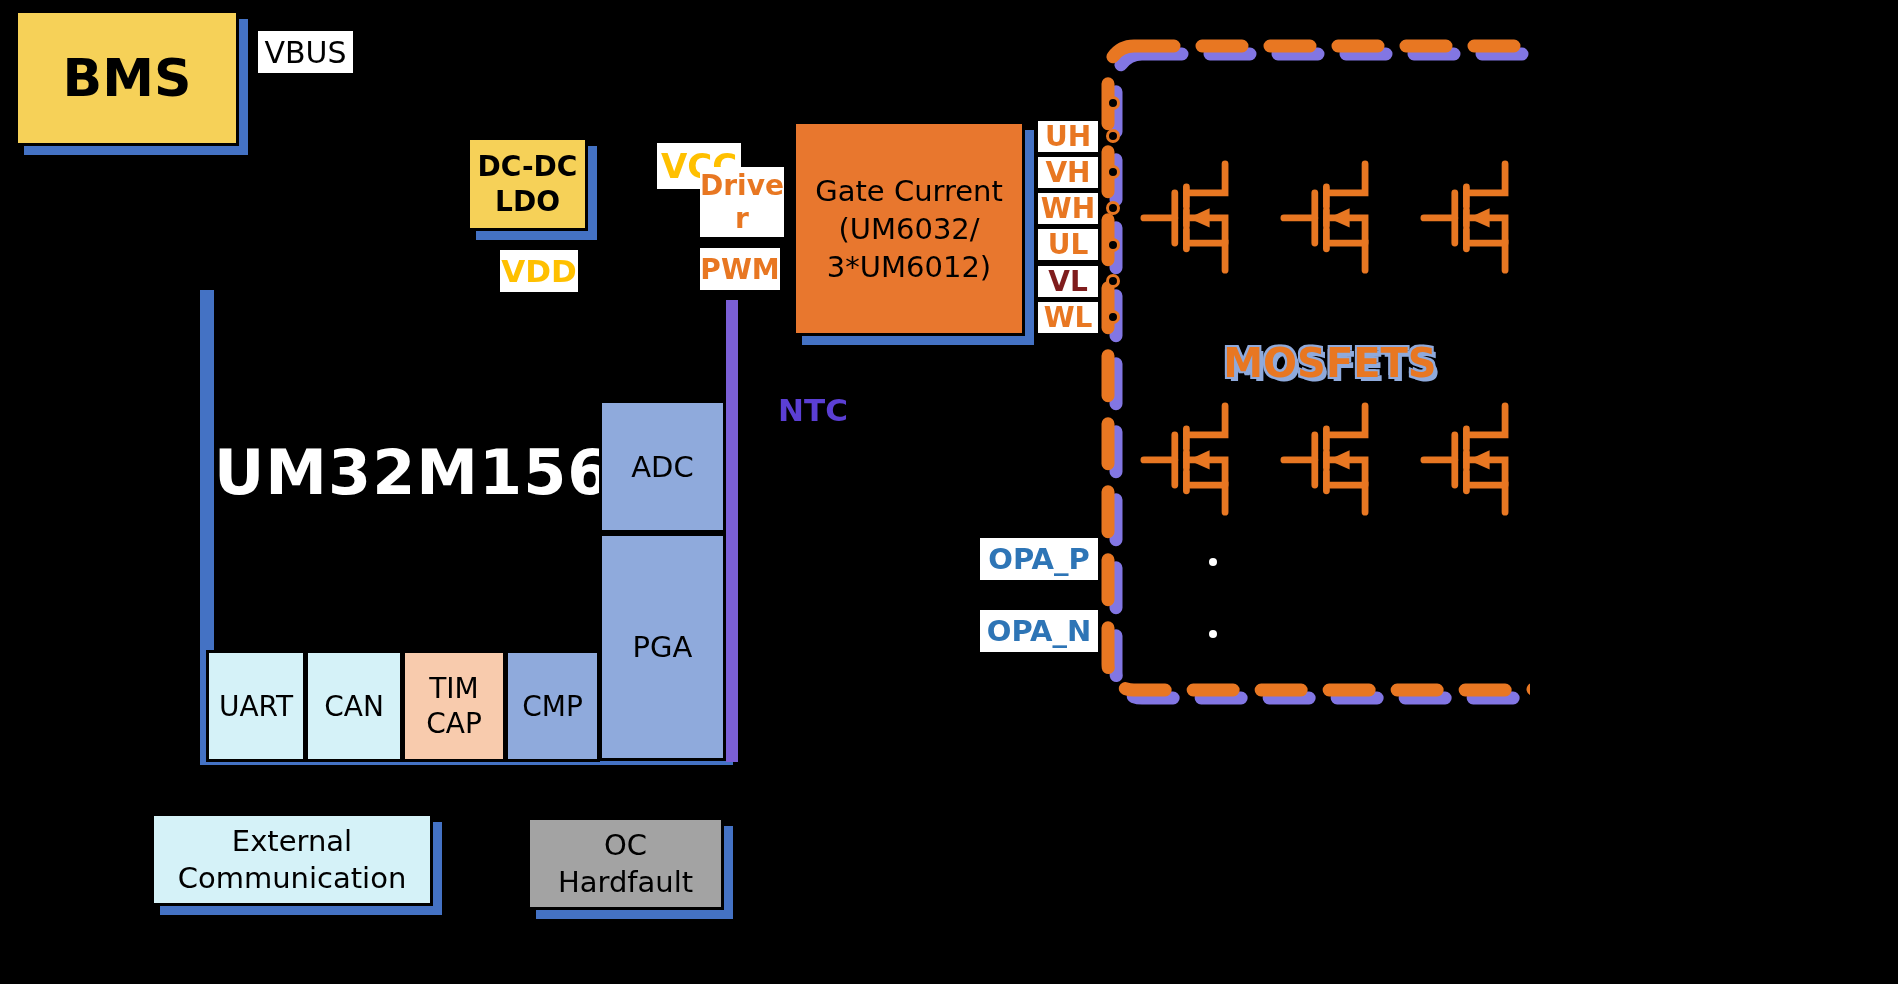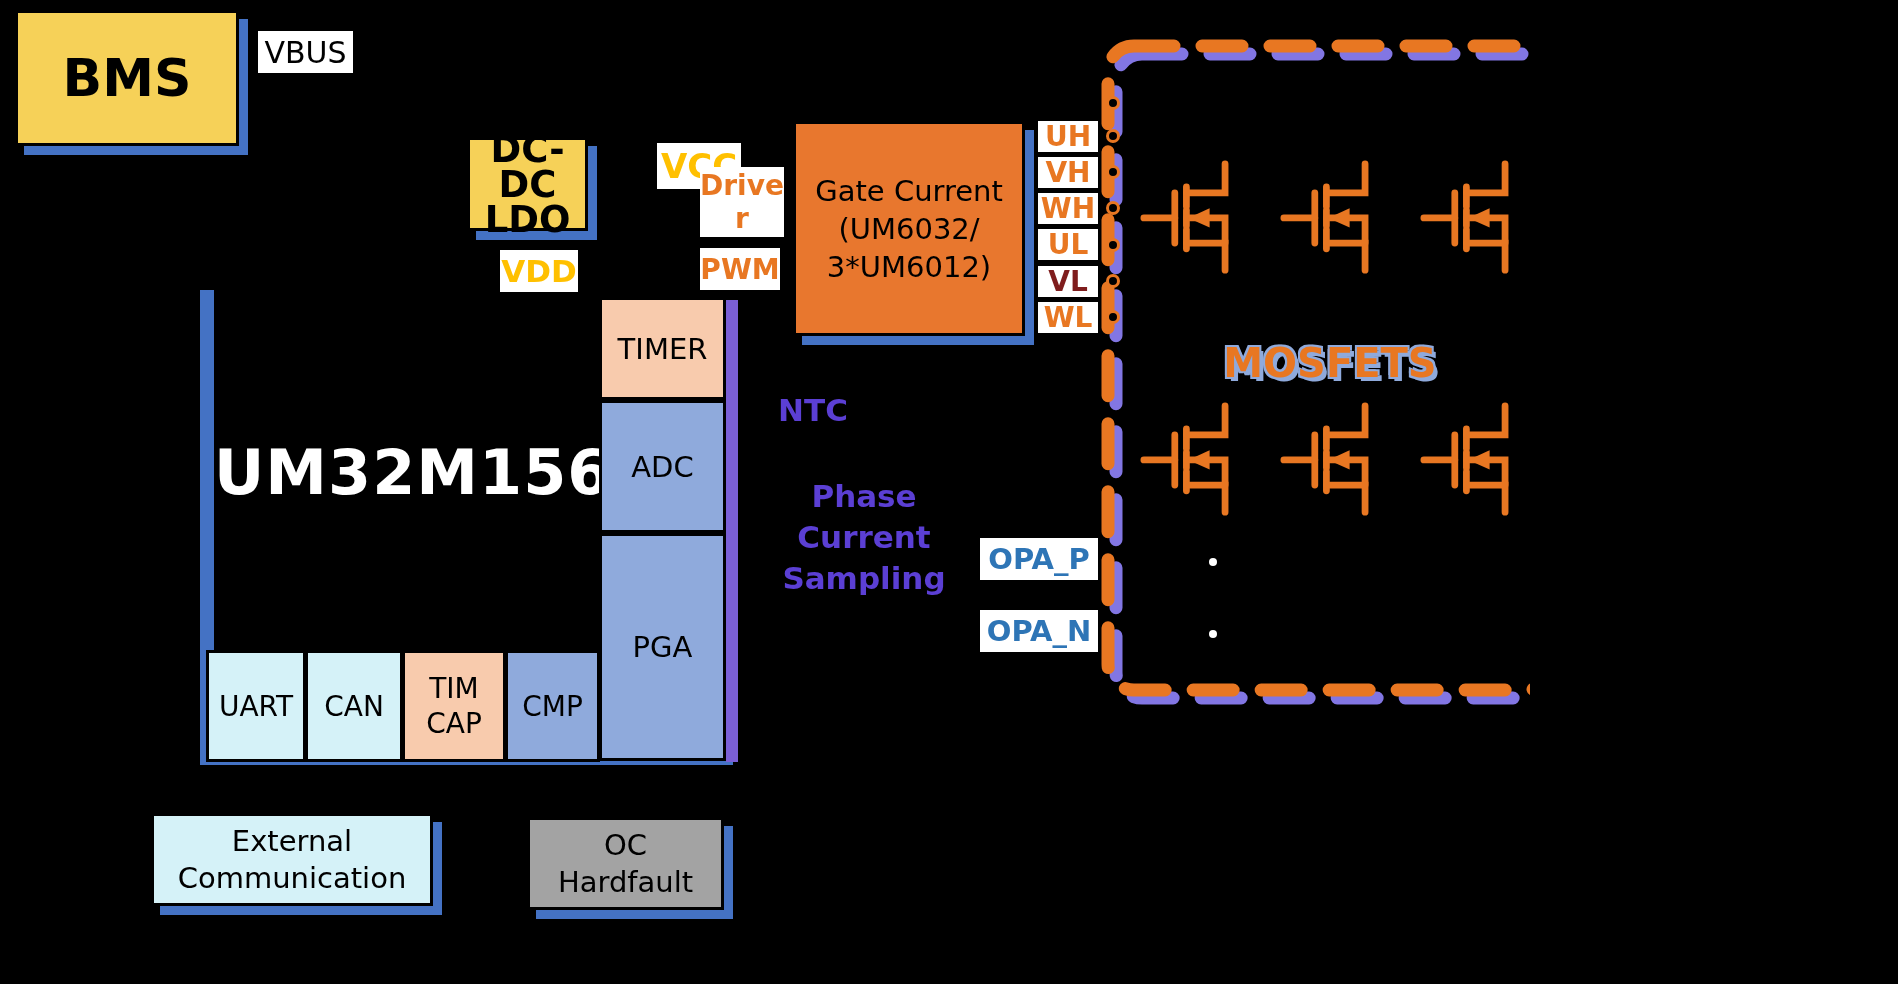--- a/index.html
+++ b/index.html
@@ -50,21 +50,21 @@
         <polygon points="50,62 72,52 72,72" fill="#E87722"></polygon>
       </g>
     </defs>
   </svg>
 
   <div class="block yellow shadow" style="left:15px;top:10px;width:224px;height:136px;font-size:52px;font-weight:600;">BMS</div>
 
   <div class="chip" style="left:258px;top:31px;width:95px;height:42px;font-size:30px;font-weight:500;color:#000;">VBUS</div>
 
 
-  <div class="block yellow shadow" style="left:467px;top:137px;width:121px;height:94px;font-size:37px;font-weight:700;line-height:35px;">
+  <div class="block yellow shadow" style="left:467px;top:137px;width:121px;height:94px;font-size:28px;font-weight:700;line-height:35px;">
     <span>DC-DC</span>
     <span>LDO</span>
   </div>
 
   <div class="chip" style="left:500px;top:250px;width:78px;height:42px;font-size:31px;color:#FFC000;">VDD</div>
 
   <div class="chip" style="left:657px;top:143px;width:84px;height:46px;font-size:34px;color:#FFC000;">VCC</div>
 
   <div class="chip" style="left:700px;top:167px;width:84px;height:70px;font-size:28px;line-height:33px;color:#E87722;overflow-wrap:anywhere;">Driver</div>
 
@@ -119,30 +119,28 @@
 
   <div class="dot" style="left:1209px;top:558px;"></div>
   <div class="dot" style="left:1209px;top:630px;"></div>
 
   <div class="block yellow" id="motor" style="left:1616px;top:248px;width:212px;height:212px;">M</div>
 
   <div id="mcu"></div>
   <div id="mcu-right-strip"></div>
   <div id="mcu-title">UM32M156</div>
 
-  <div class="block peach" style="left:599px;top:297px;width:127px;height:103px;font-size:29px;">TIMER</div>
   <div class="block peri" style="left:599px;top:400px;width:127px;height:133px;font-size:29px;">ADC</div>
   <div class="block peri" style="left:599px;top:533px;width:127px;height:228px;font-size:29px;">PGA</div>
   <div class="block cyan" style="left:206px;top:650px;width:100px;height:112px;font-size:28px;">UART</div>
   <div class="block cyan" style="left:305px;top:650px;width:98px;height:112px;font-size:28px;">CAN</div>
   <div class="block peach" style="left:402px;top:650px;width:104px;height:112px;font-size:28px;line-height:35px;">TIM CAP</div>
   <div class="block peri" style="left:505px;top:650px;width:95px;height:112px;font-size:28px;">CMP</div>
 
   <div class="purple-text" style="left:758px;top:392px;width:110px;font-size:31px;">NTC</div>
-  <div class="purple-text" style="left:742px;top:476px;width:244px;font-size:31px;line-height:41px;">Phase Current Sampling</div>
 
   <div class="chip" style="left:980px;top:538px;width:118px;height:42px;font-size:29px;color:#2E75B6;">OPA_P</div>
   <div class="chip" style="left:980px;top:610px;width:118px;height:42px;font-size:29px;color:#2E75B6;">OPA_N</div>
 
   <div class="block cyan shadow" style="left:151px;top:813px;width:282px;height:93px;font-size:29px;line-height:37px;">External Communication</div>
 
   <div class="block shadow" style="left:527px;top:817px;width:197px;height:93px;font-size:29px;line-height:37px;background:#a3a3a3;">
     <span>OC</span>
     <span>Hardfault</span>
   </div>

